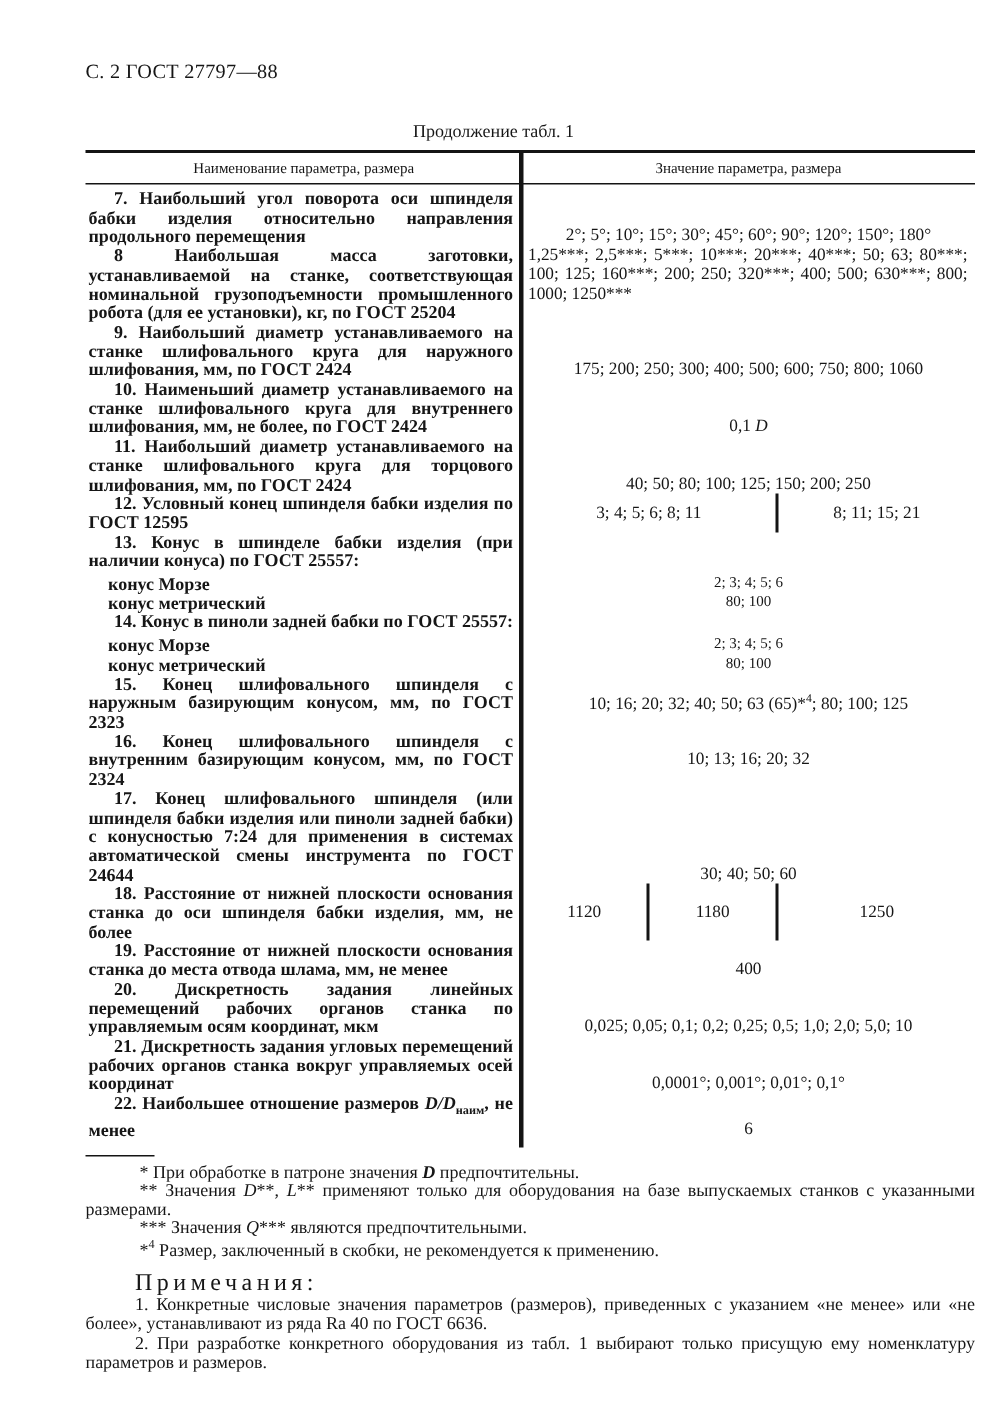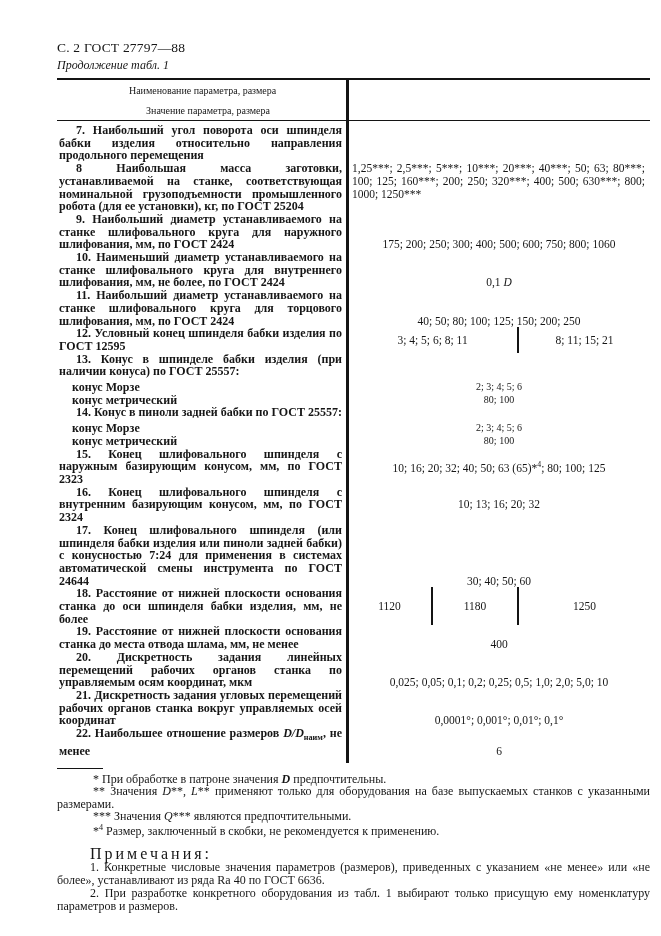--- a/index.html
+++ b/index.html
@@ -5,32 +5,32 @@
   * { margin:0; padding:0; box-sizing:border-box; }
   html,body { background:#fff; }
   body {
     width:661px; height:936px; overflow:hidden;
     font-family:"Liberation Serif", serif; color:#161616;
     -webkit-font-smoothing:antialiased;
   }
   .page { padding:40px 0 0 57px; }
   .page-header { font-weight:normal; font-size:13.5px; letter-spacing:0.2px; }
   .continuation {
-    width:593px; margin-top:2px; padding-right:49px;
-    text-align:left; font-style:italic; font-size:12px;
+    width:593px; margin-top:24px; padding-right:49px;
+    text-align:center; font-size:12px;
   }
   .gost-table {
     width:593px; margin-top:5px; position:relative;
     border-top:2.5px solid #141414; padding-bottom:5px;
   }
   .col-divider {
     position:absolute; top:0; bottom:0; left:289px; width:2.5px;
     background:#141414;
   }
-  .thead { display:flex; border-bottom:1.7px solid #141414;flex-direction:column; }
+  .thead { display:flex; border-bottom:1.7px solid #141414; }
   .th {
     font-size:10px; text-align:center; padding:5px 6px 4px;
     line-height:11px;
   }
   .th.c1 { width:291px; }
   .th.c2 { width:302px; }
   .tbody { padding-top:3px; }
   .tr { display:flex; }
   .tr.block { display:block; }
   .td-name, .nm {
@@ -85,20 +85,23 @@
 
   <div class="gost-table">
     <div class="col-divider"></div>
     <div class="thead">
       <div class="th c1">Наименование параметра, размера</div>
       <div class="th c2">Значение параметра, размера</div>
     </div>
     <div class="tbody" id="tbody">
         <div class="tr">
           <div class="td-name">7. Наибольший угол поворота оси шпинделя бабки изделия относительно направления продольного перемещения</div>
+          <div class="td-value v-bottom">
+            <div class="val">2°; 5°; 10°; 15°; 30°; 45°; 60°; 90°; 120°; 150°; 180°</div>
+          </div>
         </div>
         <div class="tr">
           <div class="td-name">8 Наибольшая масса заготовки, устанавливаемой на станке, соответствующая номинальной грузоподъемности промышленного робота (для ее установки), кг, по ГОСТ 25204</div>
           <div class="td-value v-top just">
             <div class="val">1,25***; 2,5***; 5***; 10***; 20***; 40***; 50; 63; 80***; 100; 125; 160***; 200; 250; 320***; 400; 500; 630***; 800; 1000; 1250***</div>
           </div>
         </div>
         <div class="tr">
           <div class="td-name">9. Наибольший диаметр устанавливаемого на станке шлифовального круга для наружного шлифования, мм, по ГОСТ 2424</div>
           <div class="td-value v-bottom">

